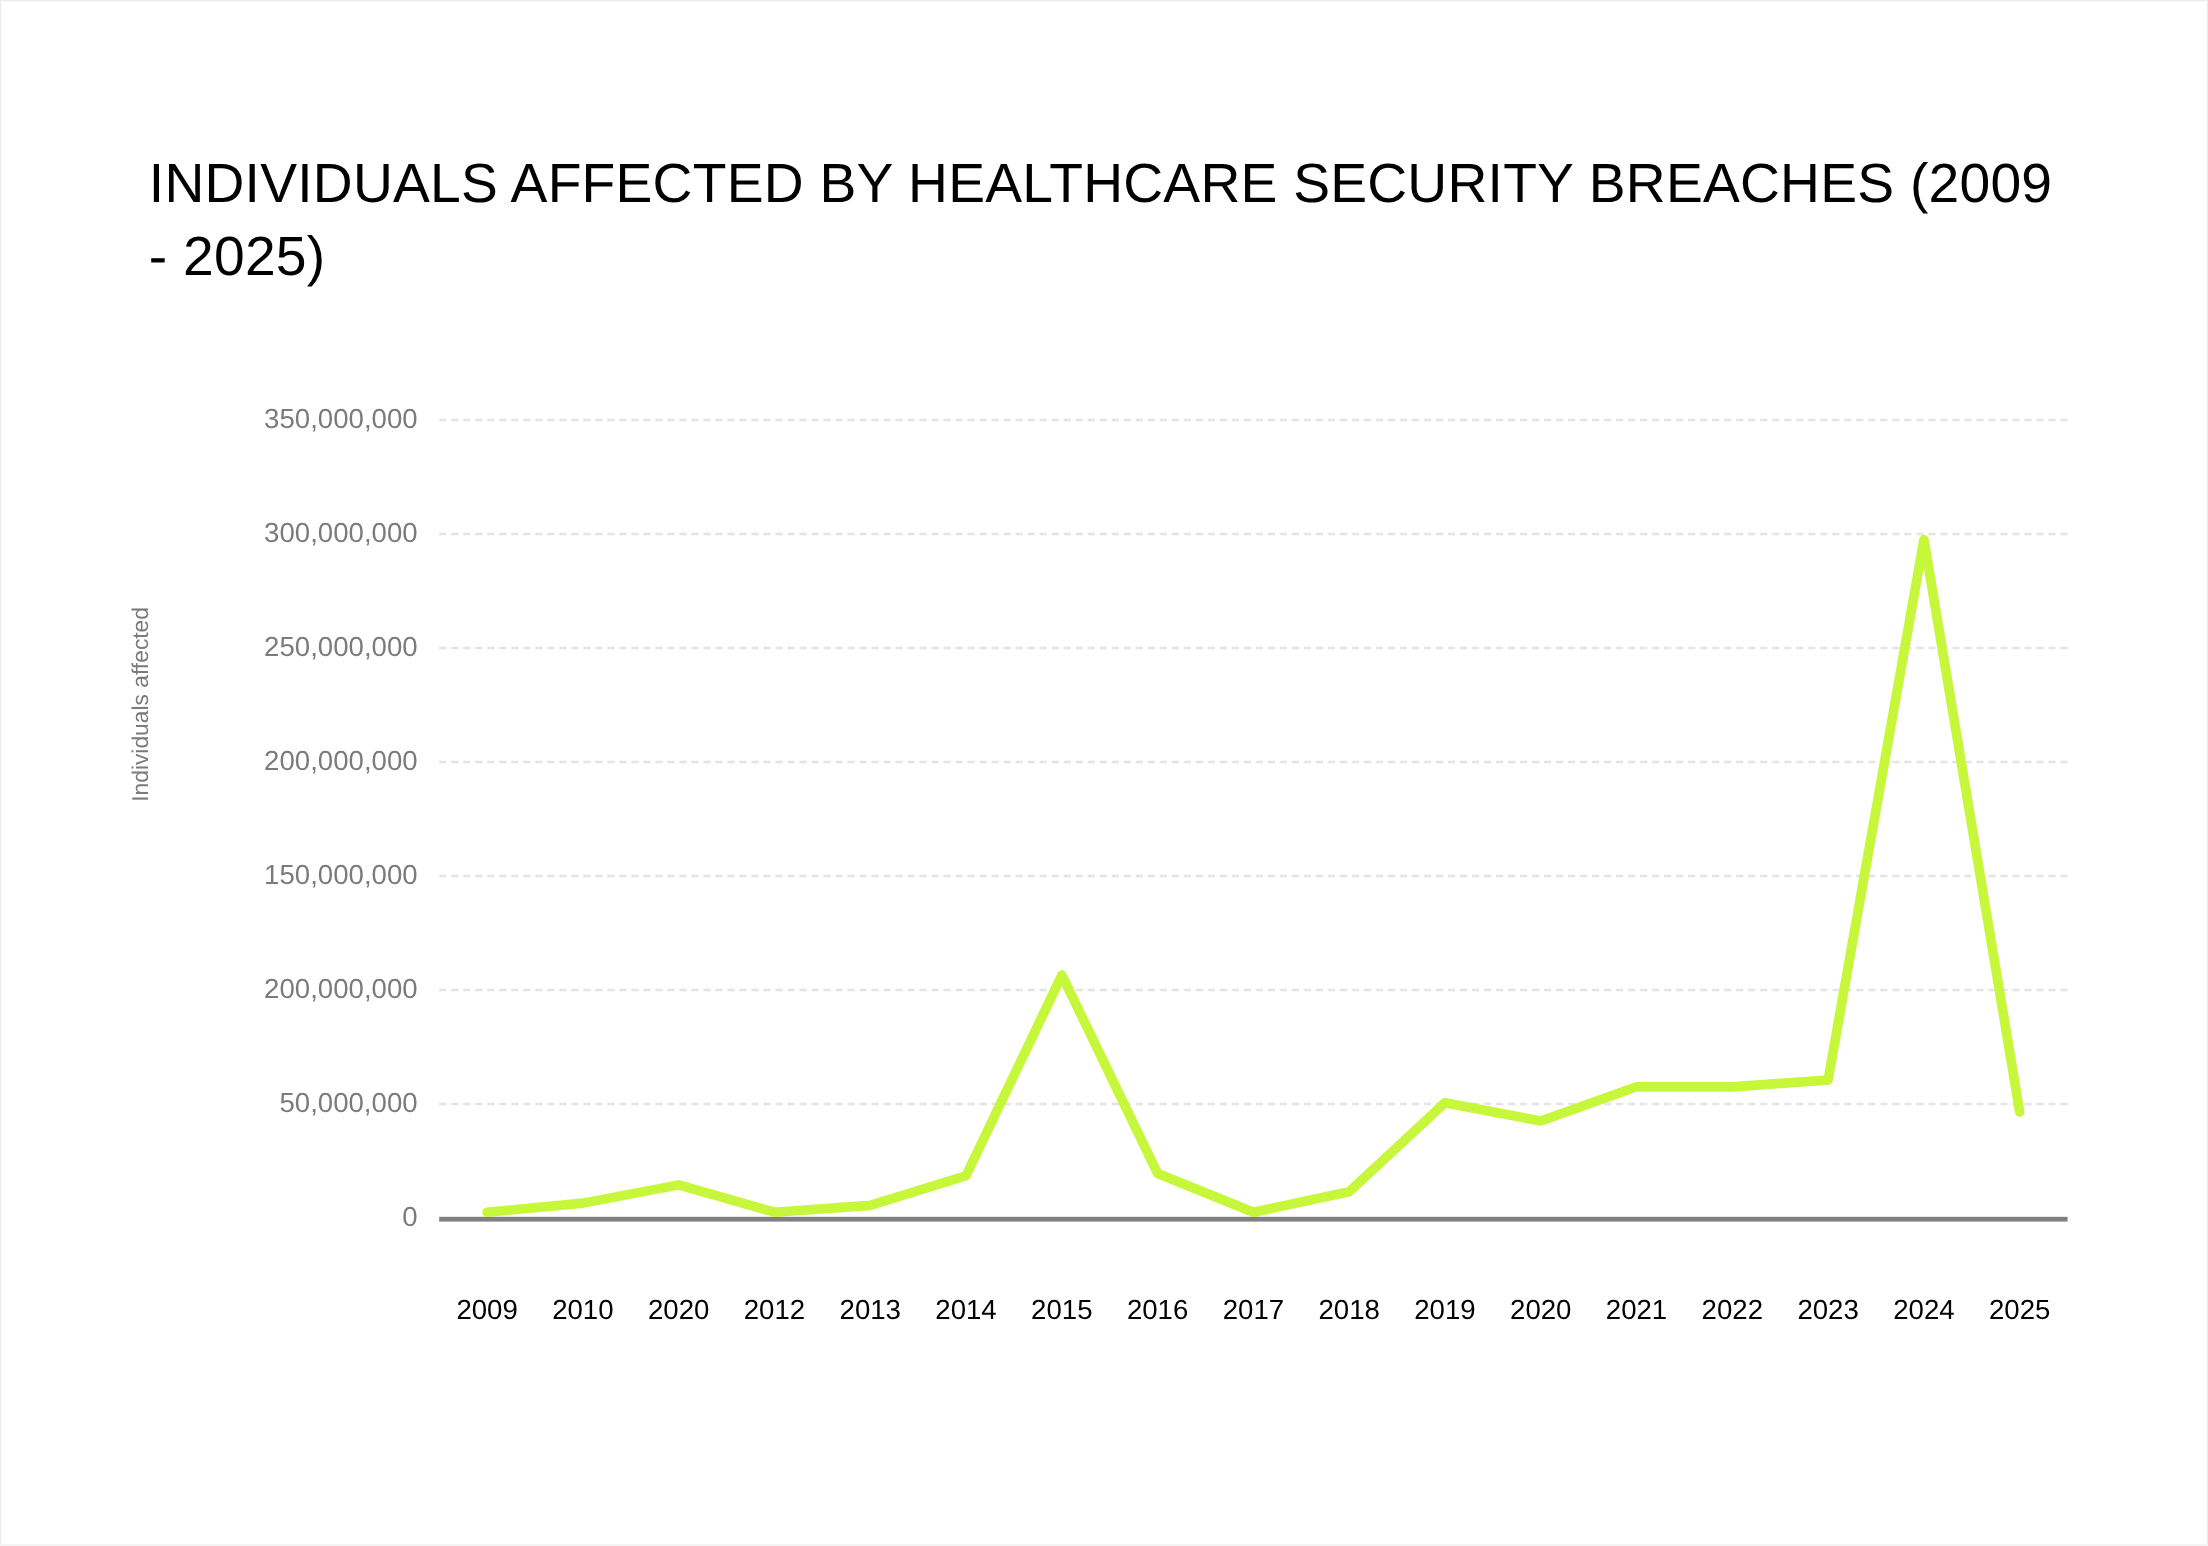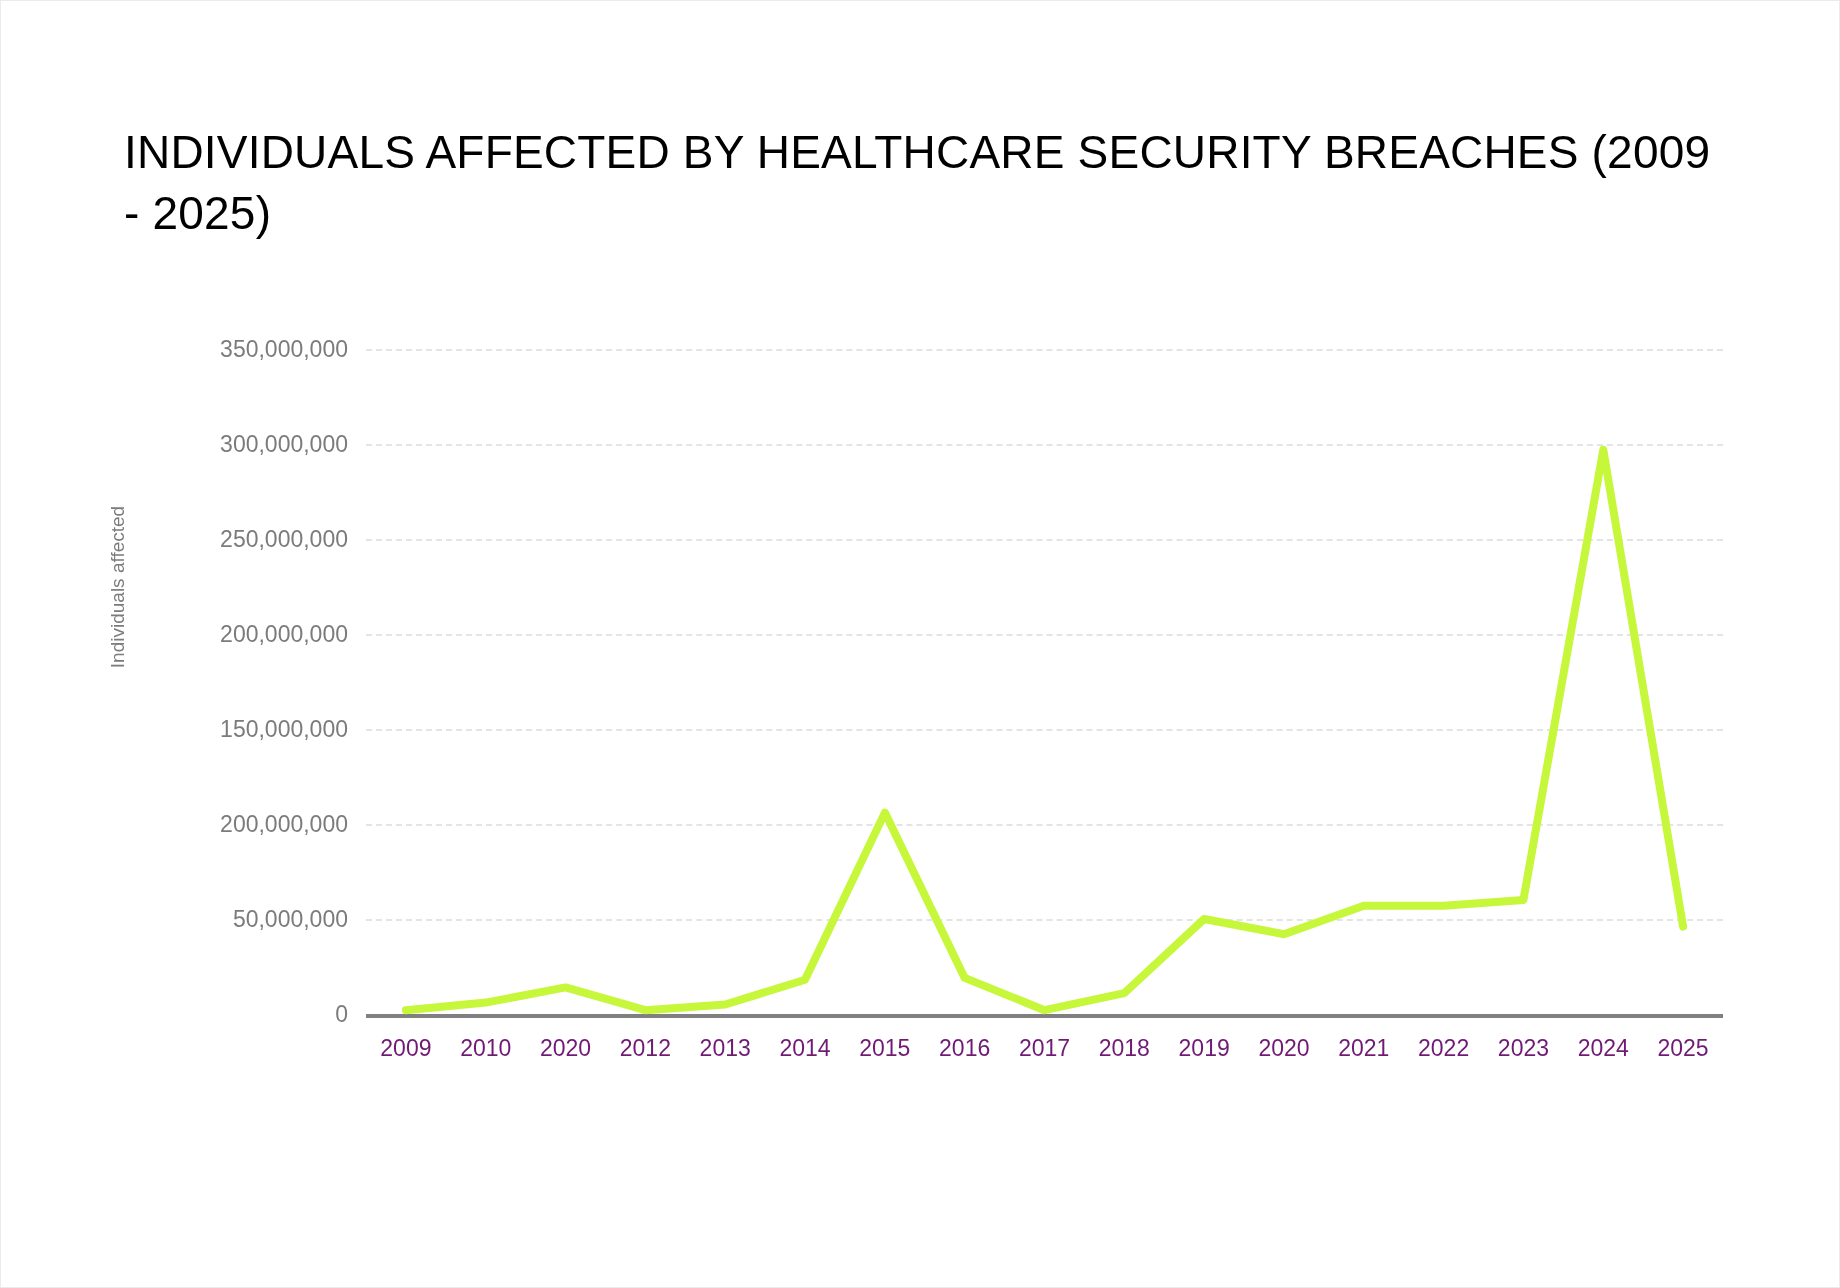--- a/index.html
+++ b/index.html
@@ -101,26 +101,26 @@
 
   #x-tick-labels {
     position: absolute;
     left: 0;
     top: 0;
     width: 1840px;
     height: 1288px;
   }
   .x-tick-label {
     position: absolute;
-    top: 1035px;
+    top: 1078px;
     width: 120px;
     margin-left: -60px;
     text-align: center;
     font-size: 23px;
-    color: #701a75;
+    color: #000000;
   }
 
   #series-svg {
     position: absolute;
     left: 0;
     top: 0;
     width: 1840px;
     height: 1288px;
     overflow: visible;
   }

